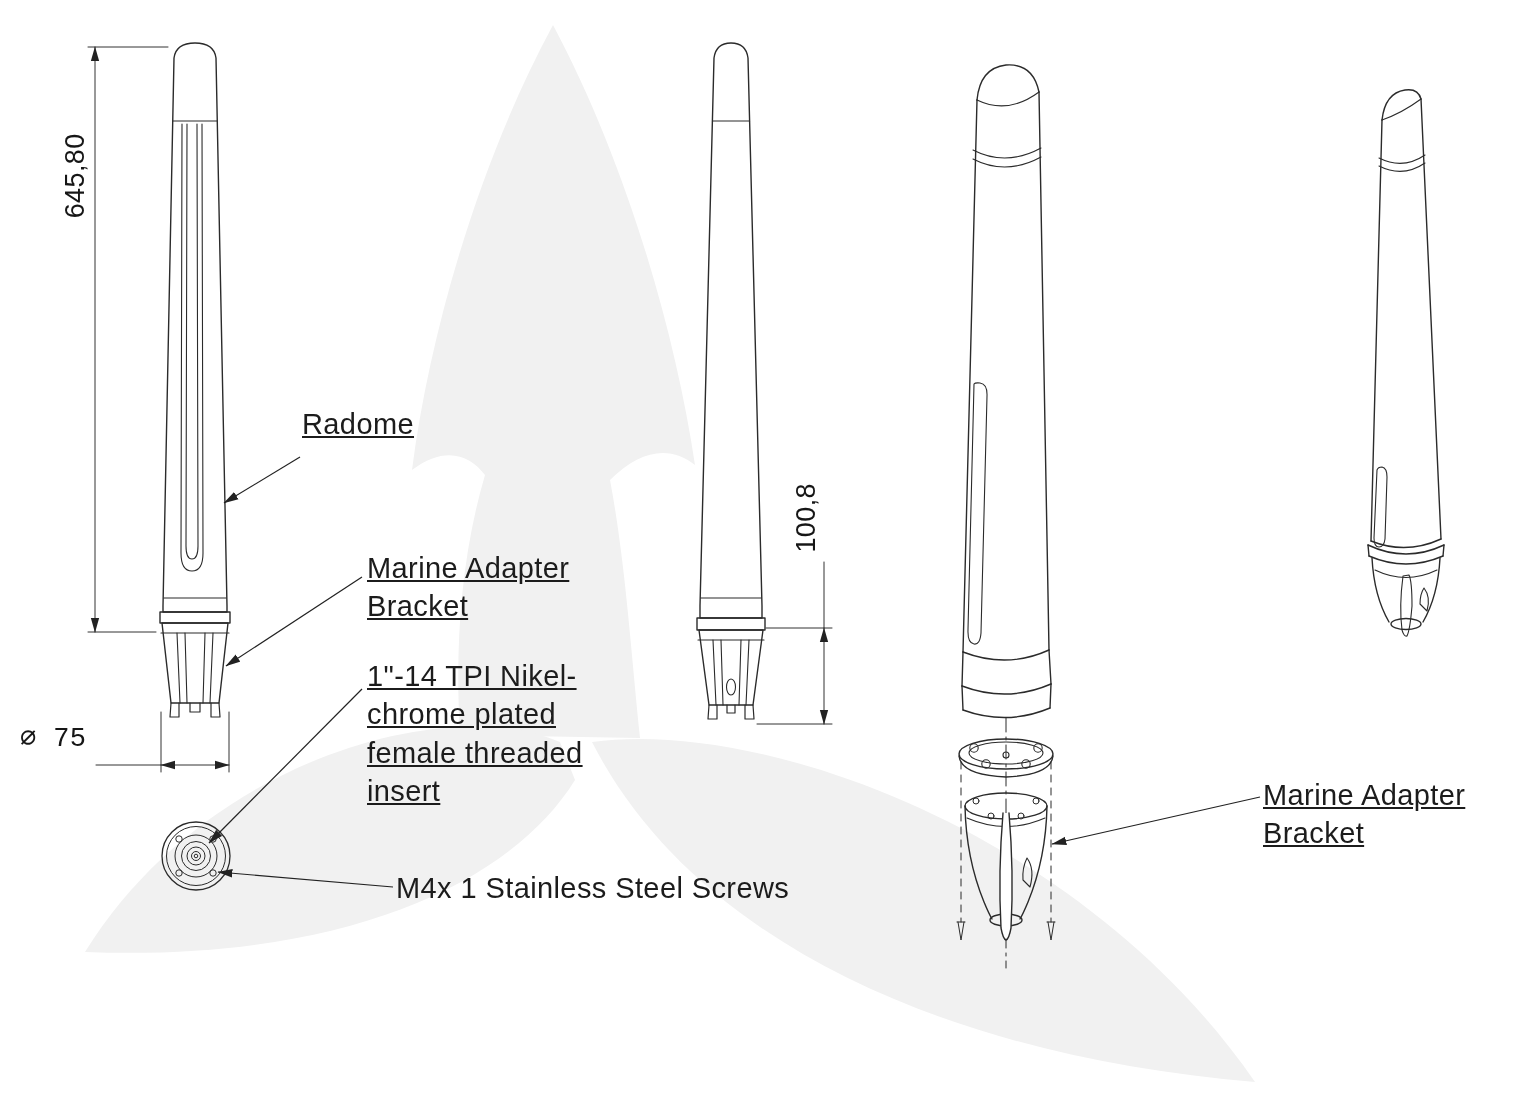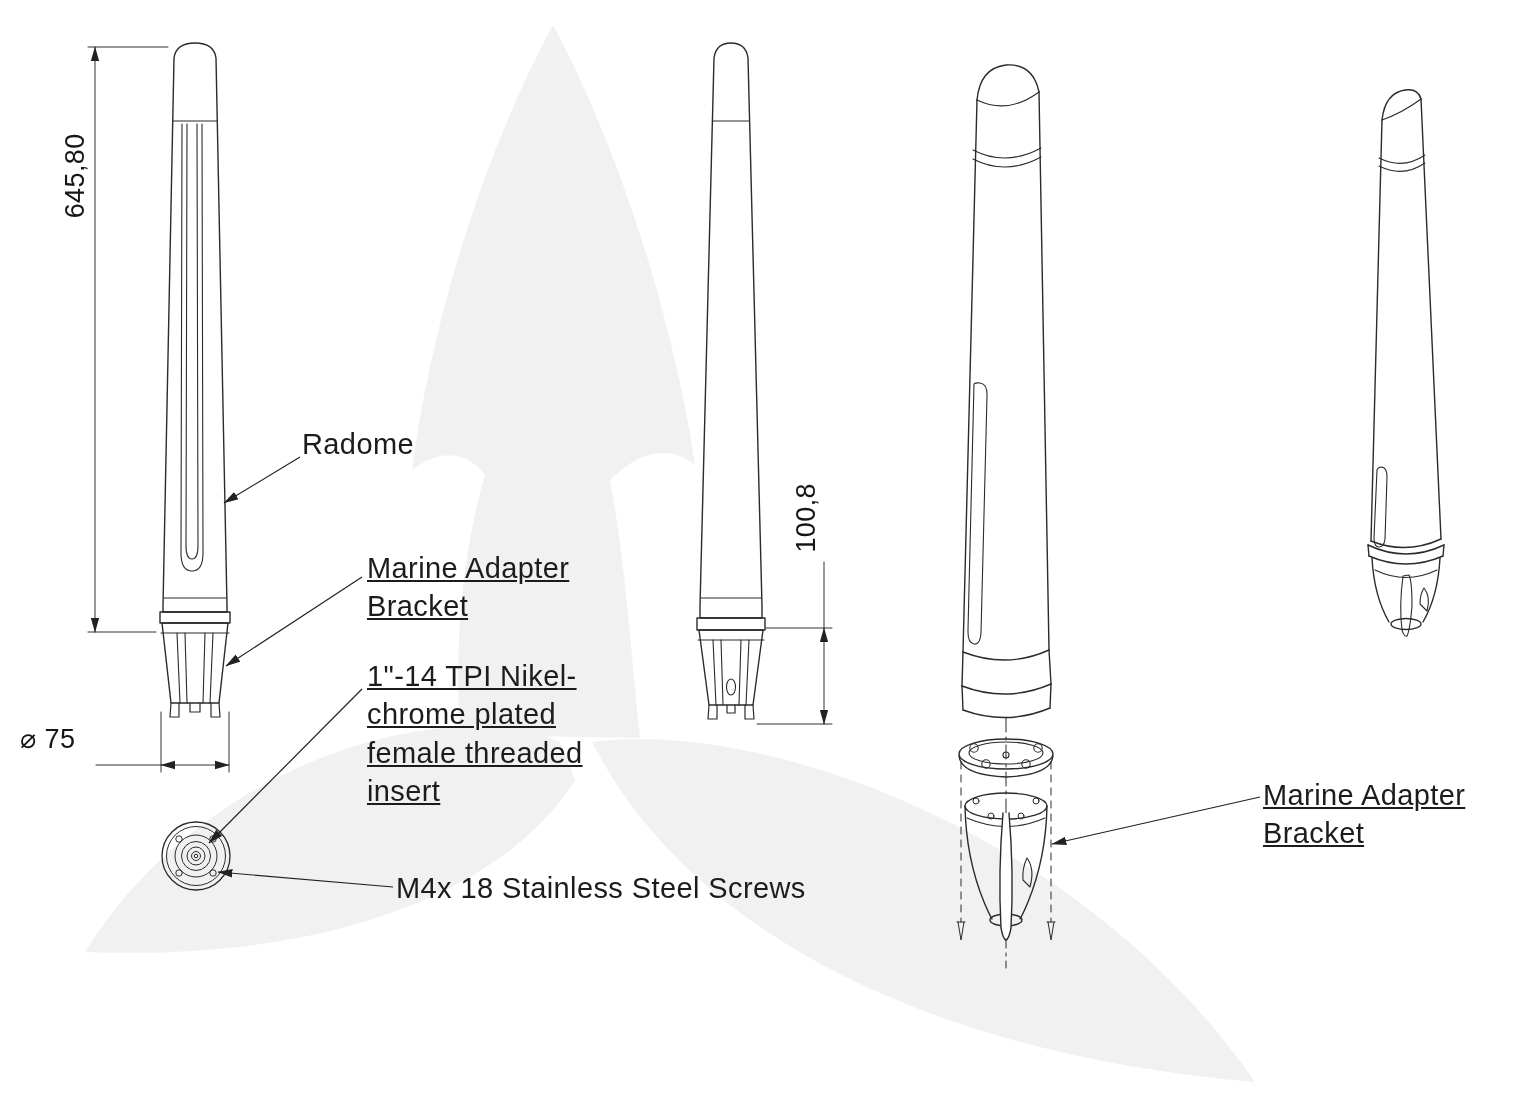--- a/index.html
+++ b/index.html
@@ -164,35 +164,35 @@
   <g fill="none" stroke="#222222" stroke-width="1.2">
     <line x1="300" y1="457" x2="224" y2="503" marker-end="url(#arr)"></line>
     <line x1="362" y1="577" x2="226" y2="666" marker-end="url(#arr)"></line>
     <line x1="362" y1="689" x2="209" y2="843" marker-end="url(#arr)"></line>
     <line x1="393" y1="887" x2="218" y2="872" marker-end="url(#arr)"></line>
     <line x1="1260" y1="797" x2="1052" y2="844" marker-end="url(#arr)"></line>
   </g>
 </svg>
 
 <div class="labels">
-  <div class="lbl" style="left:302px; top:425px;">Radome</div>
+  <div class="lbl" style="left:302px; top:405px;text-decoration:underline;">Radome</div>
 
   <div class="lbl multi" style="left:367px; top:549px;">Marine Adapter
 Bracket</div>
 
   <div class="lbl multi" style="left:367px; top:657px;">1"-14 TPI Nikel-
 chrome plated
 female threaded
 insert</div>
 
-  <div class="lbl" style="left:396px; top:869px;">M4x 18 Stainless Steel Screws</div>
+  <div class="lbl" style="left:396px; top:869px;">M4x 1 Stainless Steel Screws</div>
 
   <div class="lbl multi" style="left:1263px; top:776px;">Marine Adapter
 Bracket</div>
 
   <div class="lbl dim rot" style="left:26px; top:158px; width:100px;">645,80</div>
 
-  <div class="lbl dim" style="left:20px; top:722px;">⌀ 75</div>
+  <div class="lbl dim" style="left:20px; top:722px;font-family:Liberation Mono, monospace;">⌀ 75</div>
 
   <div class="lbl dim rot" style="left:762px; top:500px; width:90px;">100,8</div>
 </div>
 
 </div>
 
 </body></html>

